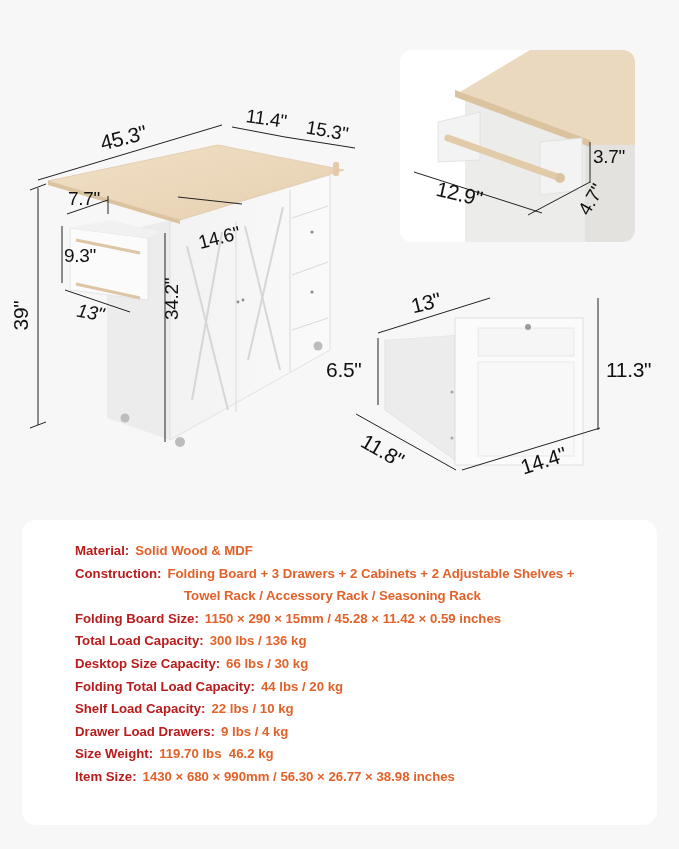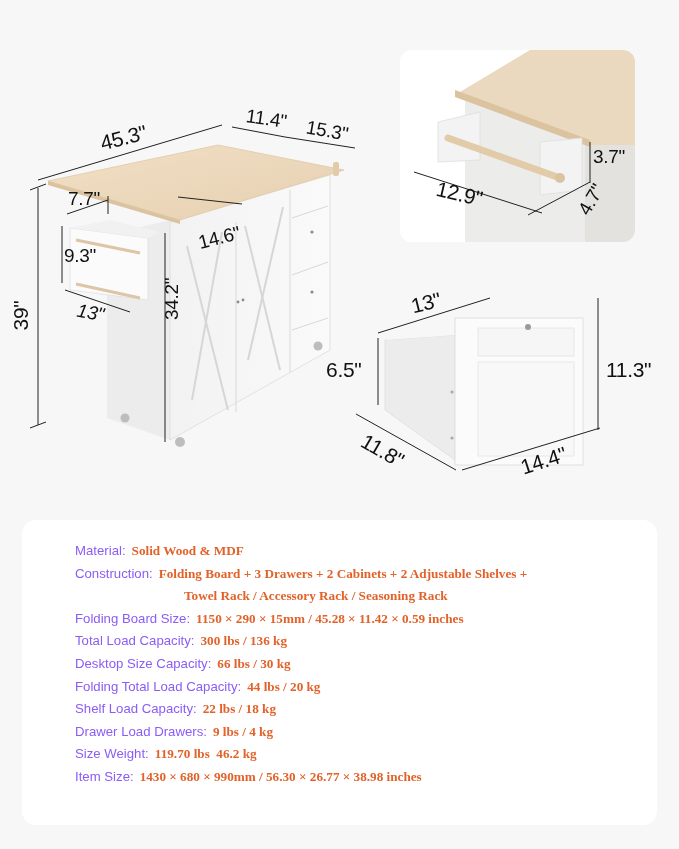--- a/index.html
+++ b/index.html
@@ -21,22 +21,22 @@
   }
   .spec-card {
     position: absolute; left: 22px; top: 520px; width: 635px; height: 305px;
     background: #ffffff; border-radius: 14px;
   }
   .spec-list { position: absolute; left: 53px; top: 20px; right: 20px; }
   .spec-row {
     font-size: 13.2px; line-height: 22.6px; color: #141414; white-space: nowrap;
     font-weight: 700;
   }
-  .spec-row .label { color: #8b5cf6; font-weight: 400; }
-  .spec-row .value { color: #e2622a; font-weight: 700; margin-left: 6px; font-family: Liberation Serif, serif; }
+  .spec-row .label { color: #b91c1c; font-weight: 700; }
+  .spec-row .value { color: #e2622a; font-weight: 700; margin-left: 6px; }
   .spec-row.cont { padding-left: 103px; }
 </style>
 </head>
 <body>
 
 <svg class="figure" width="679" height="500" viewBox="0 0 679 500">
   <defs>
     <linearGradient id="wood" x1="0" y1="0" x2="1" y2="1">
       <stop offset="0" stop-color="#f1e0c6"></stop>
       <stop offset="1" stop-color="#e6cfb0"></stop>
@@ -188,21 +188,21 @@
     <div class="spec-row">
       <span class="label">Total Load Capacity:</span><span class="value">300 lbs / 136 kg</span>
     </div>
     <div class="spec-row">
       <span class="label">Desktop Size Capacity:</span><span class="value">66 lbs / 30 kg</span>
     </div>
     <div class="spec-row">
       <span class="label">Folding Total Load Capacity:</span><span class="value">44 lbs / 20 kg</span>
     </div>
     <div class="spec-row">
-      <span class="label">Shelf Load Capacity:</span><span class="value">22 lbs / 18 kg</span>
+      <span class="label">Shelf Load Capacity:</span><span class="value">22 lbs / 10 kg</span>
     </div>
     <div class="spec-row">
       <span class="label">Drawer Load Drawers:</span><span class="value">9 lbs / 4 kg</span>
     </div>
     <div class="spec-row">
       <span class="label">Size Weight:</span><span class="value" style="white-space:pre;">119.70 lbs  46.2 kg</span>
     </div>
     <div class="spec-row">
       <span class="label">Item Size:</span><span class="value">1430 × 680 × 990mm / 56.30 × 26.77 × 38.98 inches</span>
     </div>

